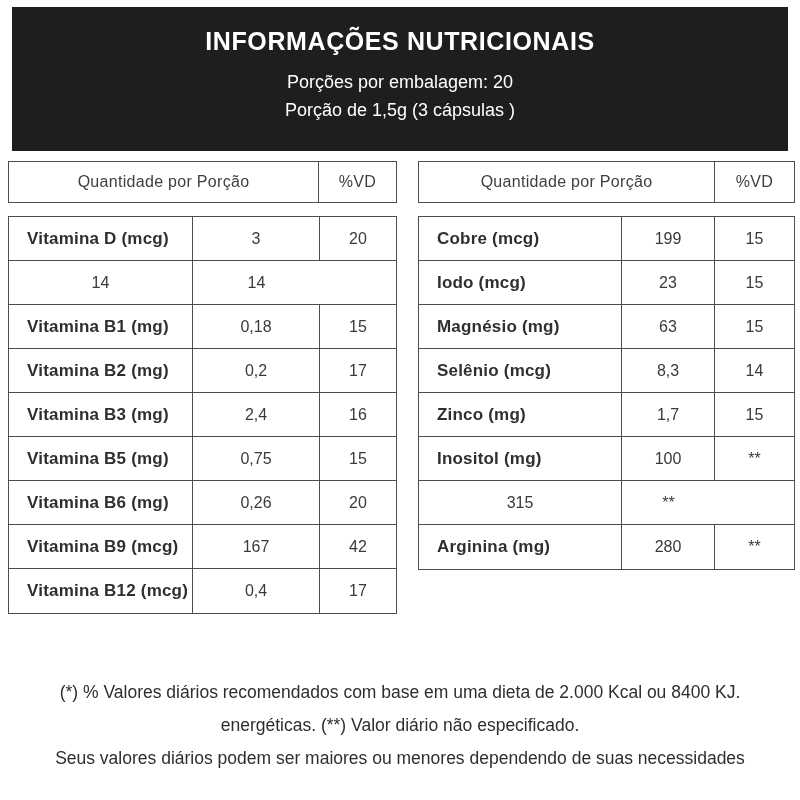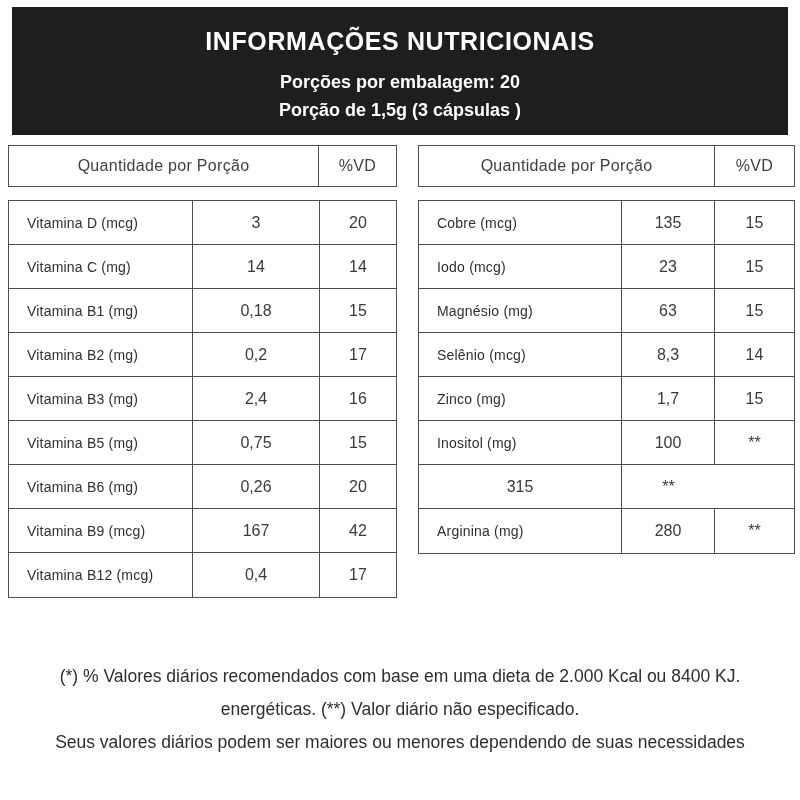--- a/index.html
+++ b/index.html
@@ -6,35 +6,35 @@
   html, body {
     width: 800px; height: 800px;
     background: #ffffff;
     font-family: "Liberation Sans", sans-serif;
     color: #3a3a3a;
     overflow: hidden;
   }
   
   .banner {
     margin: 7px 12px 0 12px;
-    height: 128px;
+    height: 144px;
     background: #1e1e20;
     color: #ffffff;
     text-align: center;
     padding-top: 20px;
   }
   .banner-title {
     font-size: 25px;
     font-weight: bold;
     letter-spacing: 0.6px;
     margin-bottom: 12px;
   }
   .banner-sub {
     font-size: 18px;
-    font-weight: bold;
+    font-weight: normal;
     line-height: 28px;
   }
   
   .tables {
     display: flex;
     margin: 10px 8px 0 8px;
     gap: 21px;
   }
   .ntable { flex: 0 0 auto; }
   .ntable.left  { width: 389px; }
@@ -72,22 +72,22 @@
   .left  .trow { grid-template-columns: 184px 1fr 76px; }
   .right .trow { grid-template-columns: 203px 1fr 79px; }
   .cell {
     display: flex;
     align-items: center;
     font-size: 16px;
     color: #3a3a3a;
   }
   .cell.name {
     padding-left: 18px;
-    font-weight: normal;
-    font-size: 14px;
+    font-weight: bold;
+    font-size: 17px;
     color: #2f2f2f;
     border-right: 1px solid #4d4d4d;
     letter-spacing: 0.2px;
   }
   .cell.amount {
     justify-content: center;
     border-right: 1px solid #4d4d4d;
   }
   .cell.vd { justify-content: center; }
 
@@ -118,21 +118,20 @@
       <div class="thead-cell qty">Quantidade por Porção</div>
       <div class="thead-cell">%VD</div>
     </div>
     <div class="tbody">
       <div class="trow">
         <div class="cell name">Vitamina D (mcg)</div>
         <div class="cell amount">3</div>
         <div class="cell vd">20</div>
       </div>
       <div class="trow">
-        <div class="cell name">Vitamina C (mg)</div>
         <div class="cell amount">14</div>
         <div class="cell vd">14</div>
       </div>
       <div class="trow">
         <div class="cell name">Vitamina B1 (mg)</div>
         <div class="cell amount">0,18</div>
         <div class="cell vd">15</div>
       </div>
       <div class="trow">
         <div class="cell name">Vitamina B2 (mg)</div>
@@ -168,21 +167,21 @@
   </div>
 
   <div class="ntable right">
     <div class="thead">
       <div class="thead-cell qty">Quantidade por Porção</div>
       <div class="thead-cell">%VD</div>
     </div>
     <div class="tbody">
       <div class="trow">
         <div class="cell name">Cobre (mcg)</div>
-        <div class="cell amount">135</div>
+        <div class="cell amount">199</div>
         <div class="cell vd">15</div>
       </div>
       <div class="trow">
         <div class="cell name">Iodo (mcg)</div>
         <div class="cell amount">23</div>
         <div class="cell vd">15</div>
       </div>
       <div class="trow">
         <div class="cell name">Magnésio (mg)</div>
         <div class="cell amount">63</div>

